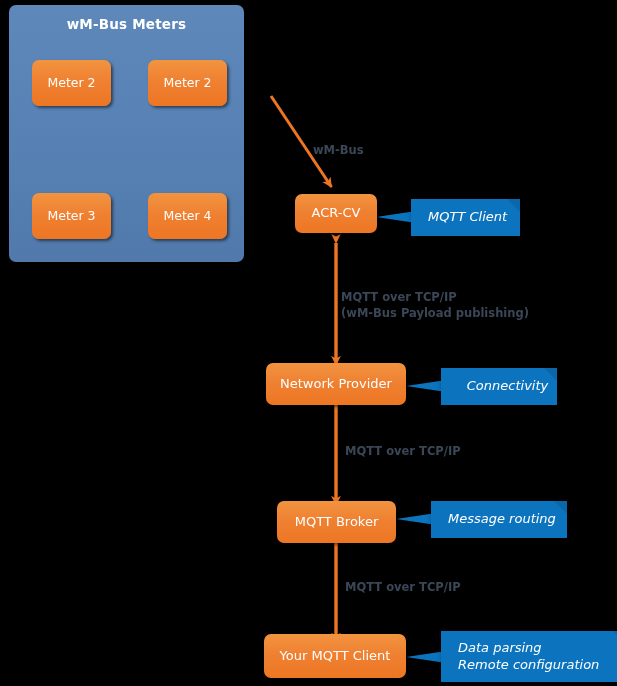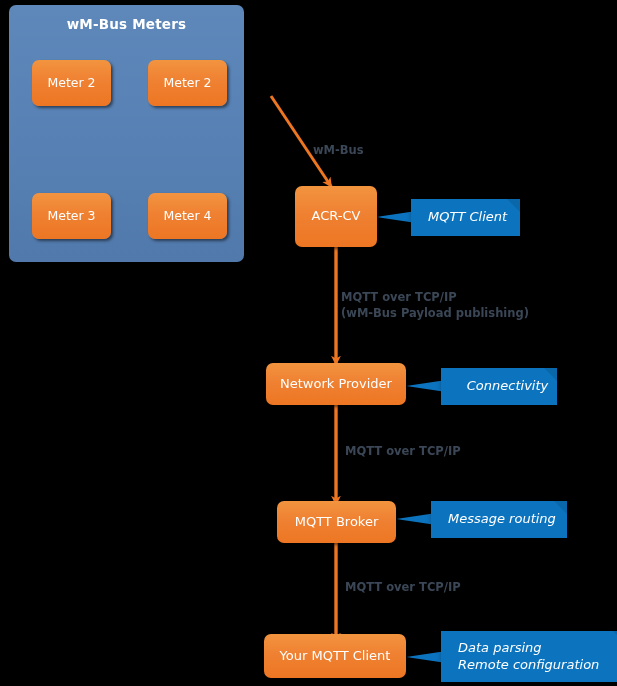--- a/index.html
+++ b/index.html
@@ -160,21 +160,21 @@
       <path d="M406,386 L443,380.5 L443,391.5 Z" fill="#0c74bf"></path>
     </g>
     <g>
       <path d="M396,519 L433,513.5 L433,524.5 Z" fill="#0c74bf"></path>
     </g>
     <g>
       <path d="M406,657 L443,651.5 L443,662.5 Z" fill="#0c74bf"></path>
     </g>
   </svg>
 
-  <div class="obox" style="left:295px; top:186px; width:82px; height:61px;">
+  <div class="obox" style="left:295px; top:194px; width:82px; height:39px;">
     <span>ACR-CV</span>
   </div>
 
   <div class="obox" style="left:277px; top:501px; width:119px; height:42px;">
     <span>MQTT Broker</span>
   </div>
 
   <div class="obox" style="left:266px; top:363px; width:140px; height:42px;">
     <span>Network Provider</span>
   </div>

